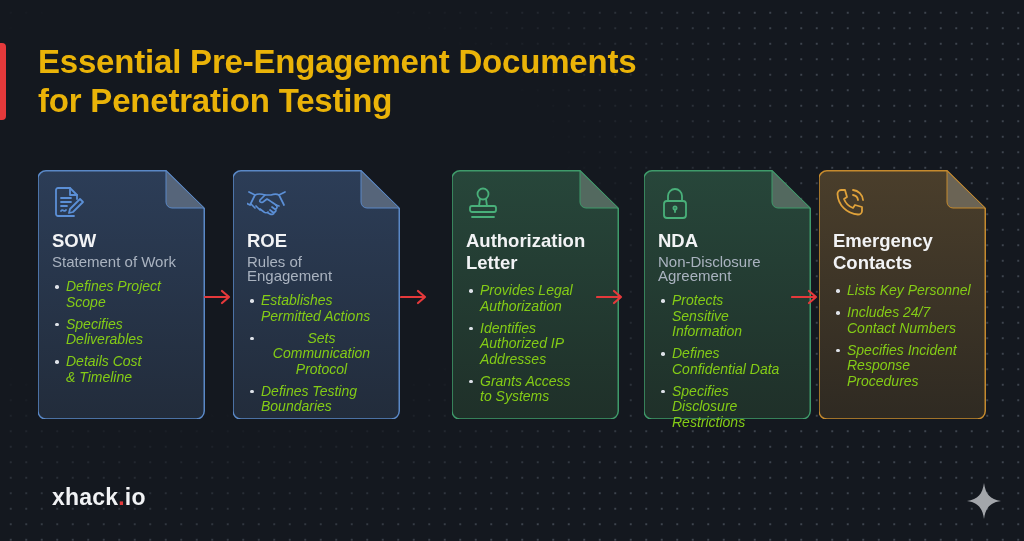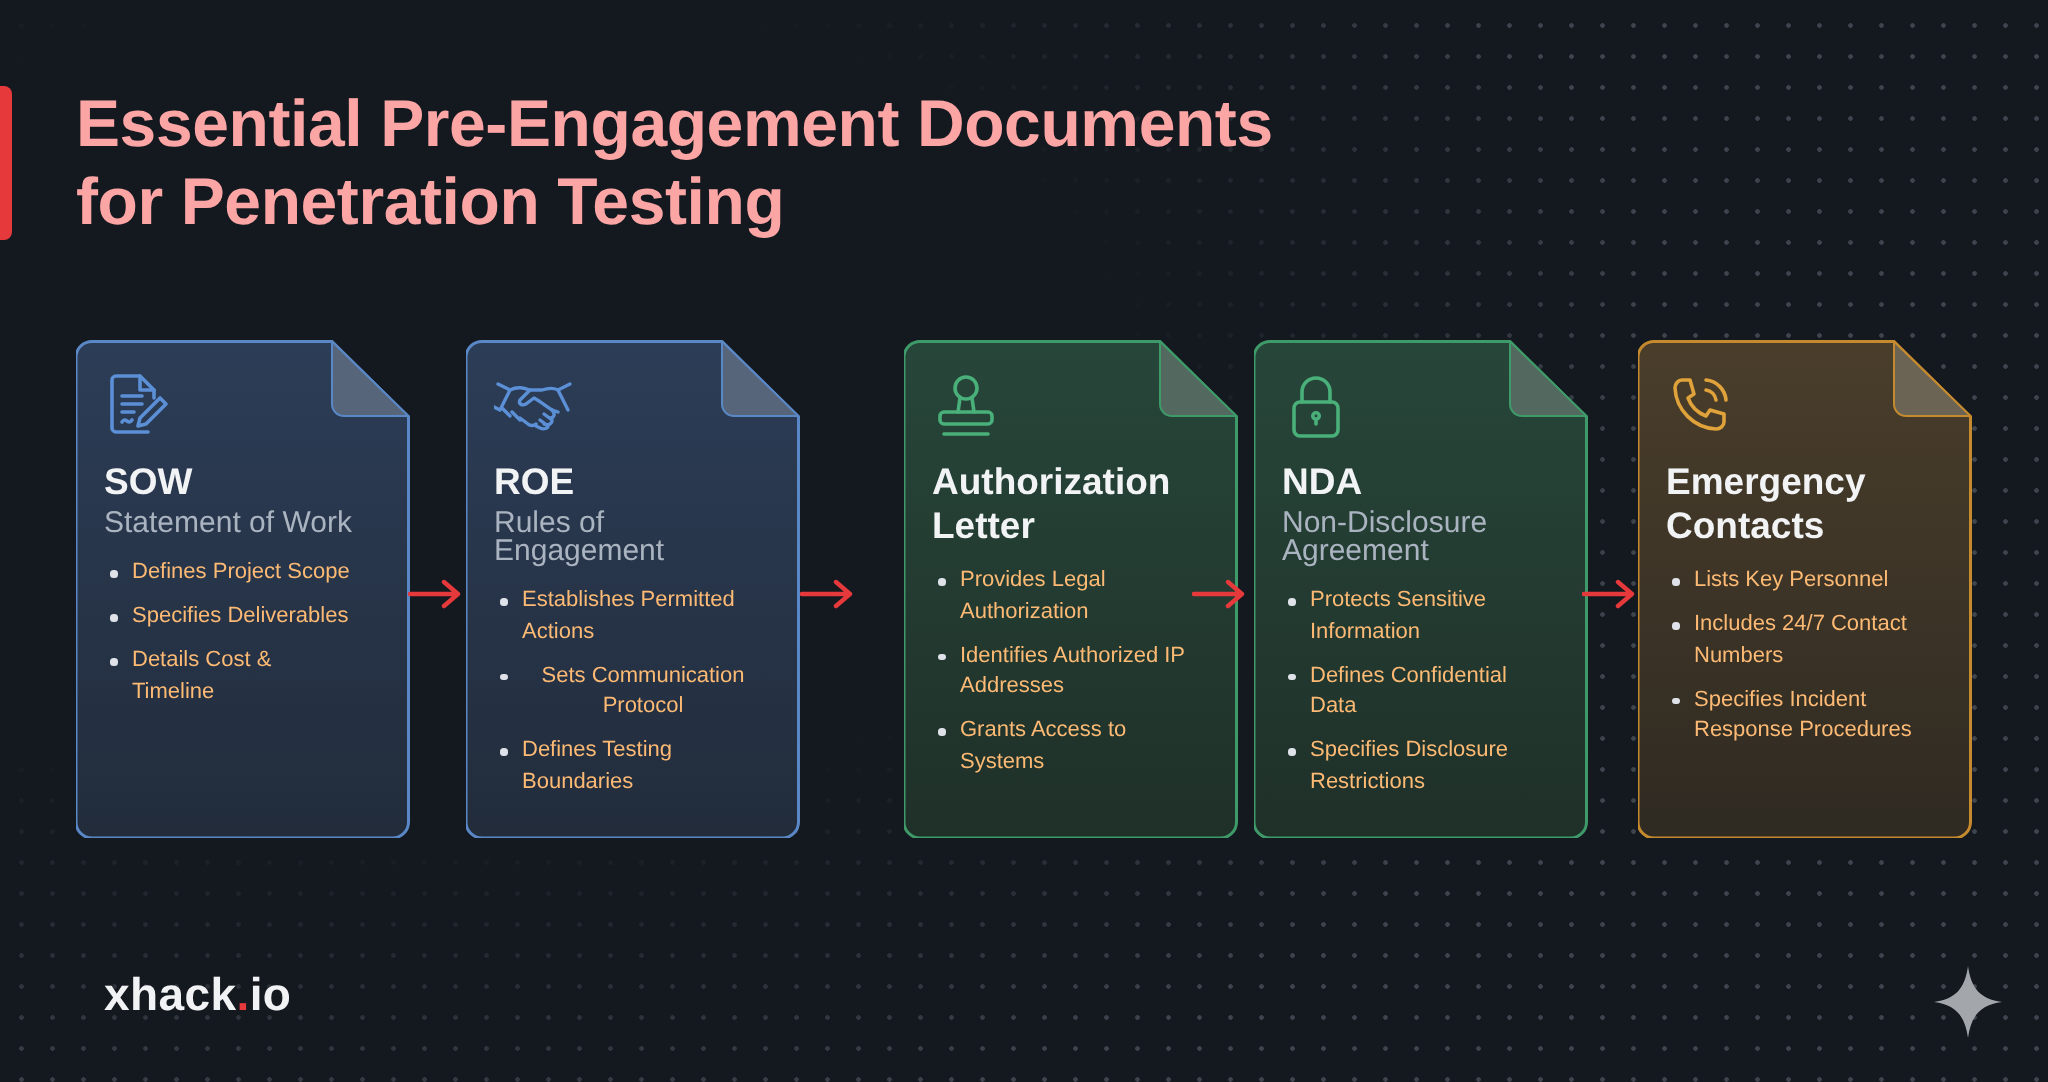--- a/index.html
+++ b/index.html
@@ -19,39 +19,39 @@
     pointer-events: none;
   }
   .accent-bar {
     position: absolute; left: 0; top: 43px; width: 6px; height: 77px;
     background: #e5393b; border-radius: 0 4px 4px 0;
   }
   .title {
     position: absolute; left: 38px; top: 42px; width: 720px;
     font-family: "Liberation Sans", sans-serif;
     font-weight: 700; font-size: 33px; line-height: 39px;
-    color: #fca5a5; letter-spacing: -0.2px;
+    color: #eab308; letter-spacing: -0.2px;
   }
   .card {
     position: absolute; top: 170px; width: 167px; height: 314px;
   }
   .card svg.shape { position: absolute; left: 0; top: 0; }
   .card .content { position: absolute; left: 14px; top: 16px; right: 10px; }
   .card .icon { width: 34px; height: 34px; display: block; }
   .card .heading {
     margin-top: 10px; font-weight: 700; font-size: 18.5px; line-height: 22px; color: #f2f3f5;
   }
   .card .sub {
     margin-top: 3px; font-size: 15px; line-height: 14px; color: #aab3c0;
   }
   .card ul { list-style: none; margin-top: 10px; }
   .card ul.tight { margin-top: 9px; }
   .card li {
-    position: relative; padding-left: 14px; font-size: 11px; line-height: 15.5px;
-    color: #fdba74; margin-bottom: 6.5px;
+    position: relative; padding-left: 14px; font-size: 14px; line-height: 15.5px;
+    color: #84cc16; margin-bottom: 6.5px; font-style: italic;
   }
   .card li::before {
     content: ""; position: absolute; left: 3px; top: 6px; width: 3.5px; height: 3.5px;
     border-radius: 50%; background: #dfe3e9;
   }
   .arrow { position: absolute; top: 289px; width: 28px; height: 16px; }
   .logo {
     position: absolute; left: 52px; top: 484px; font-size: 23px; font-weight: 700;
     color: #f1f2f4; letter-spacing: 0.2px;
   }
@@ -148,21 +148,21 @@
     </svg>
     <div class="heading" style="width:140px;">Authorization Letter</div>
     <ul class="tight">
       <li style="width:110px;">Provides Legal Authorization</li>
       <li style="width:140px;">Identifies Authorized IP Addresses</li>
       <li style="width:120px;">Grants Access to Systems</li>
     </ul>
   </div>
 </div>
 
-<div class="card" style="left:627px;">
+<div class="card" style="left:644px;">
   <svg class="shape" width="167" height="249" viewBox="0 0 167 249">
     <path d="M8 0.75 H128 L166.25 38.5 V241 a8 8 0 0 1 -8 8 H8 a8 8 0 0 1 -8 -8 V8 a8 8 0 0 1 8 -7.25 Z" fill="url(#gg)" stroke="#3f9a6a" stroke-width="1.5"></path>
     <path d="M128 0.75 V32 a6 6 0 0 0 6 6 H166.25 Z" fill="#53695f" stroke="#3f9a6a" stroke-width="1"></path>
   </svg>
   <div class="content">
     <svg class="icon" viewBox="0 0 34 34">
       <g fill="none" stroke="#49b07a" stroke-width="1.8" stroke-linecap="round" stroke-linejoin="round">
         <path d="M10 15 V10 a7 7 0 0 1 14 0 V15"></path>
         <rect x="6" y="15" width="22" height="17" rx="3"></rect>
         <circle cx="17" cy="22" r="1.6"></circle>

